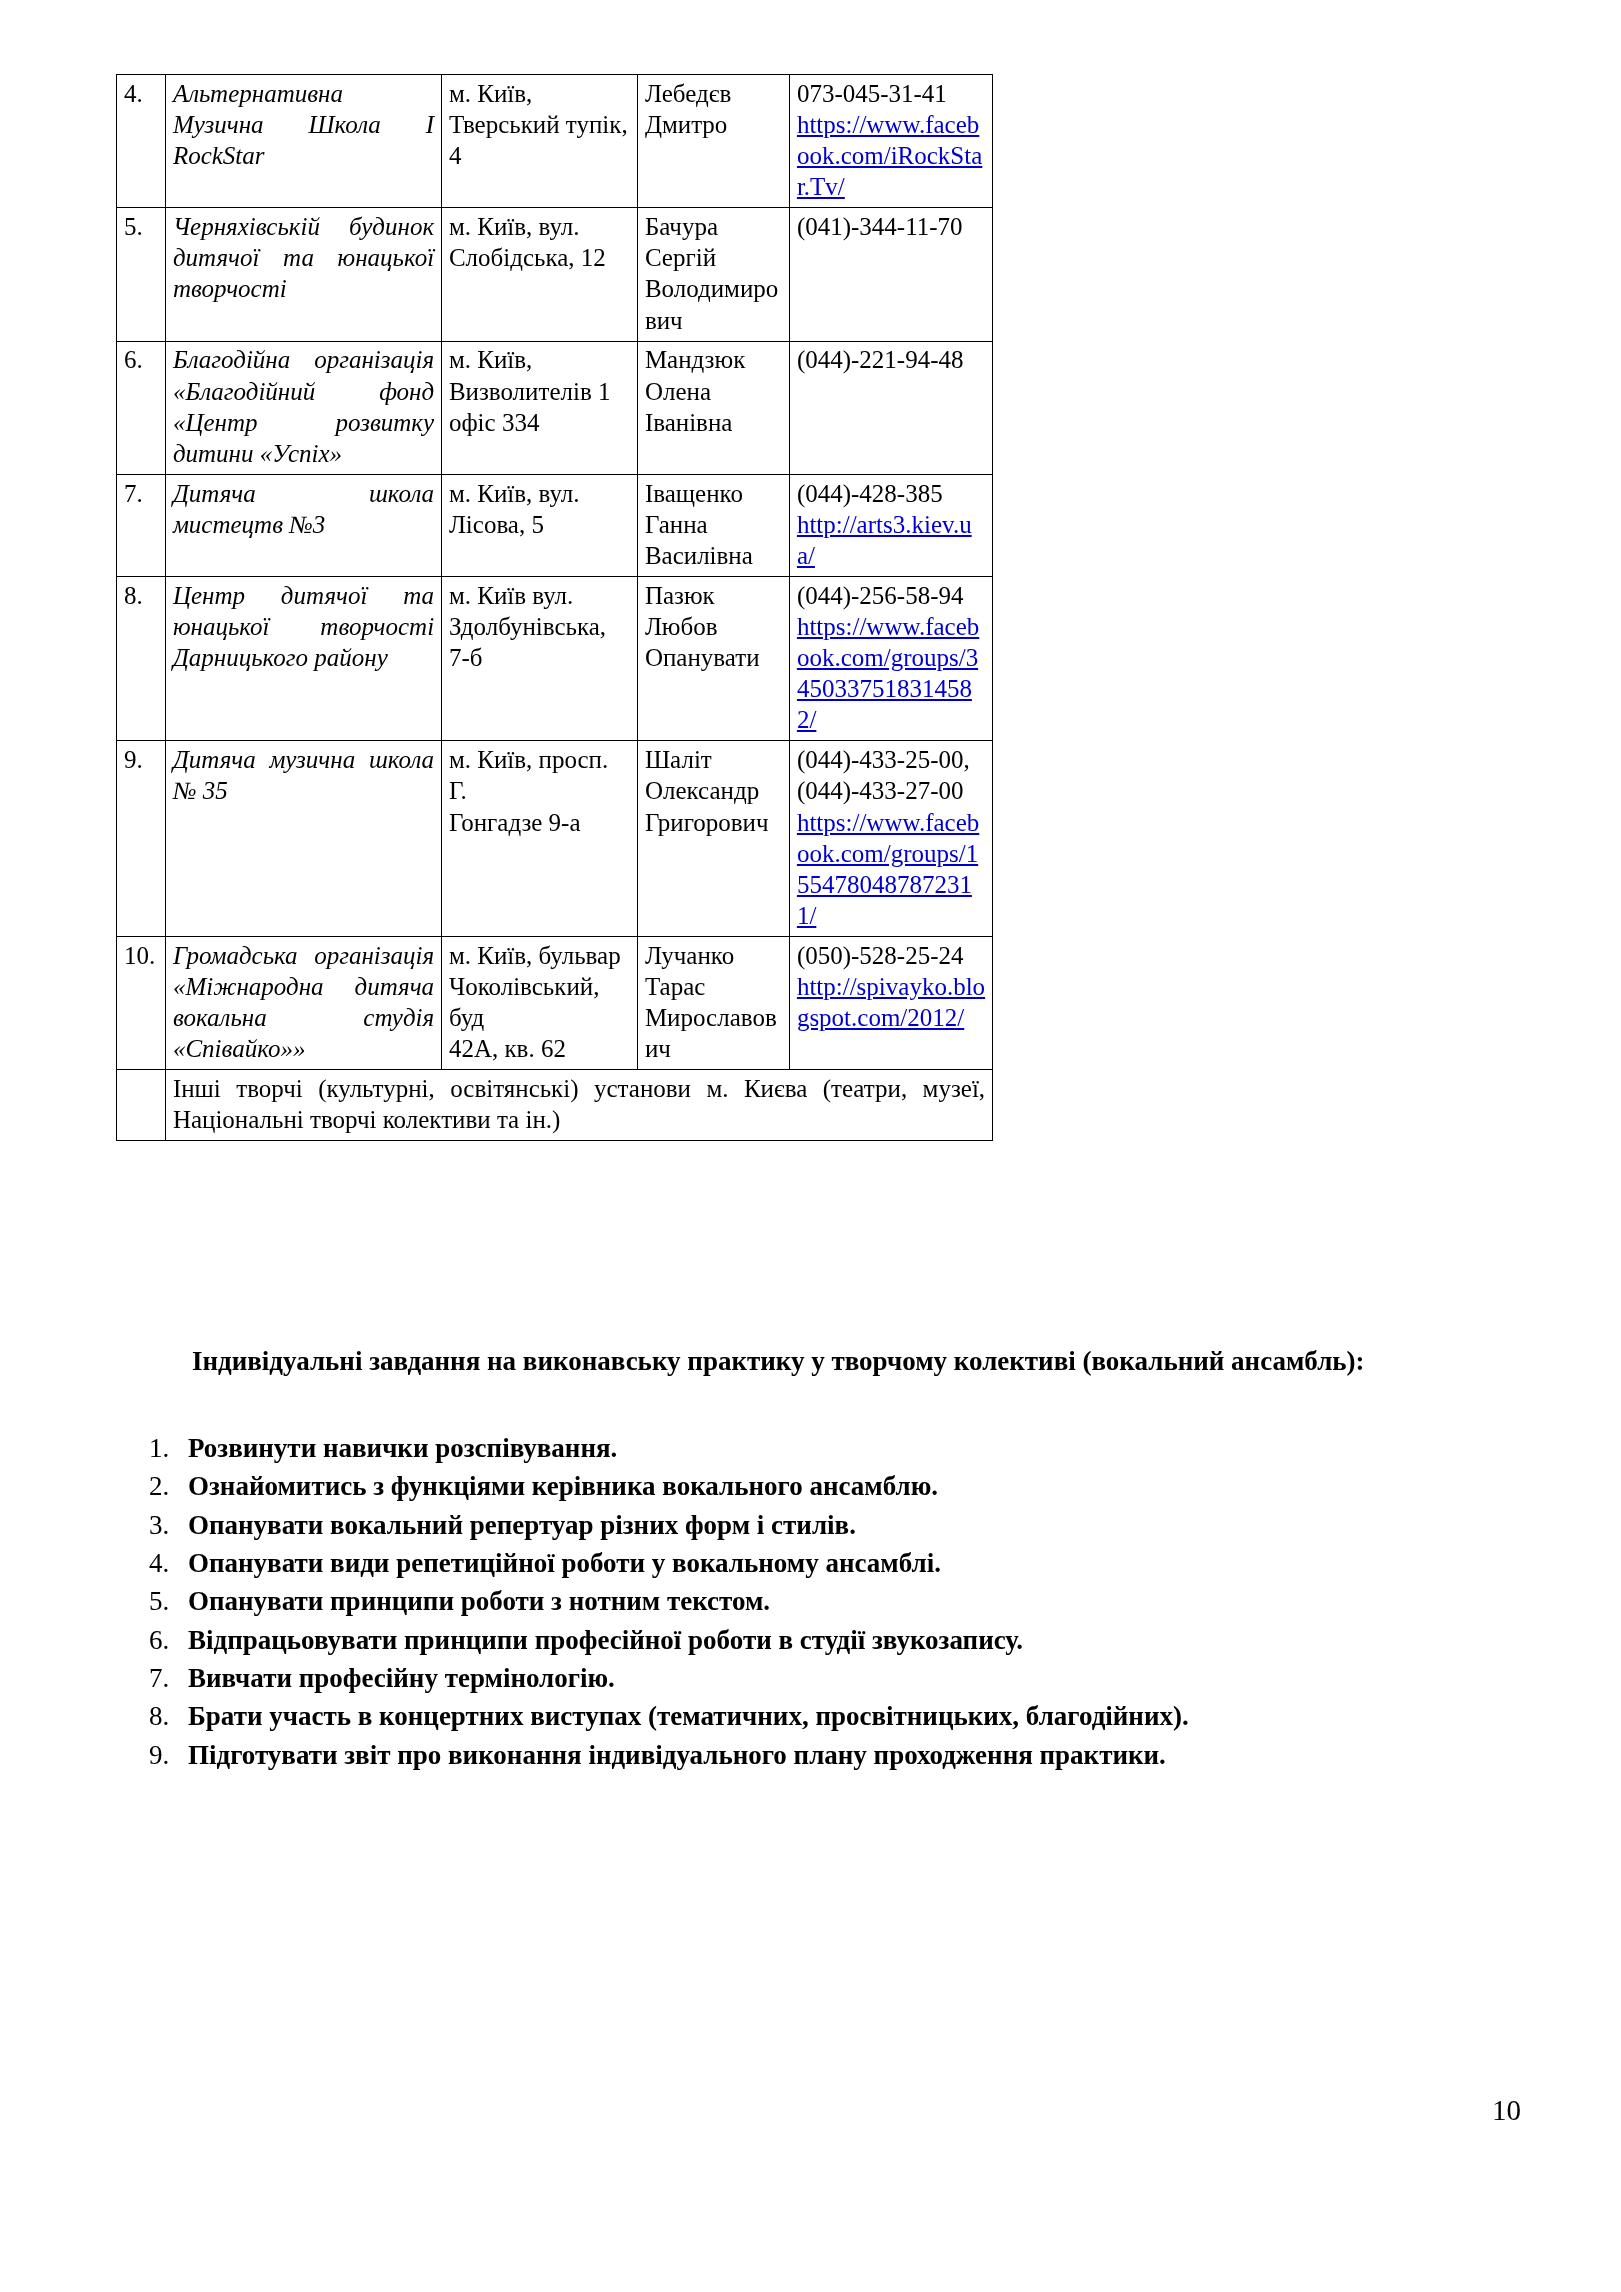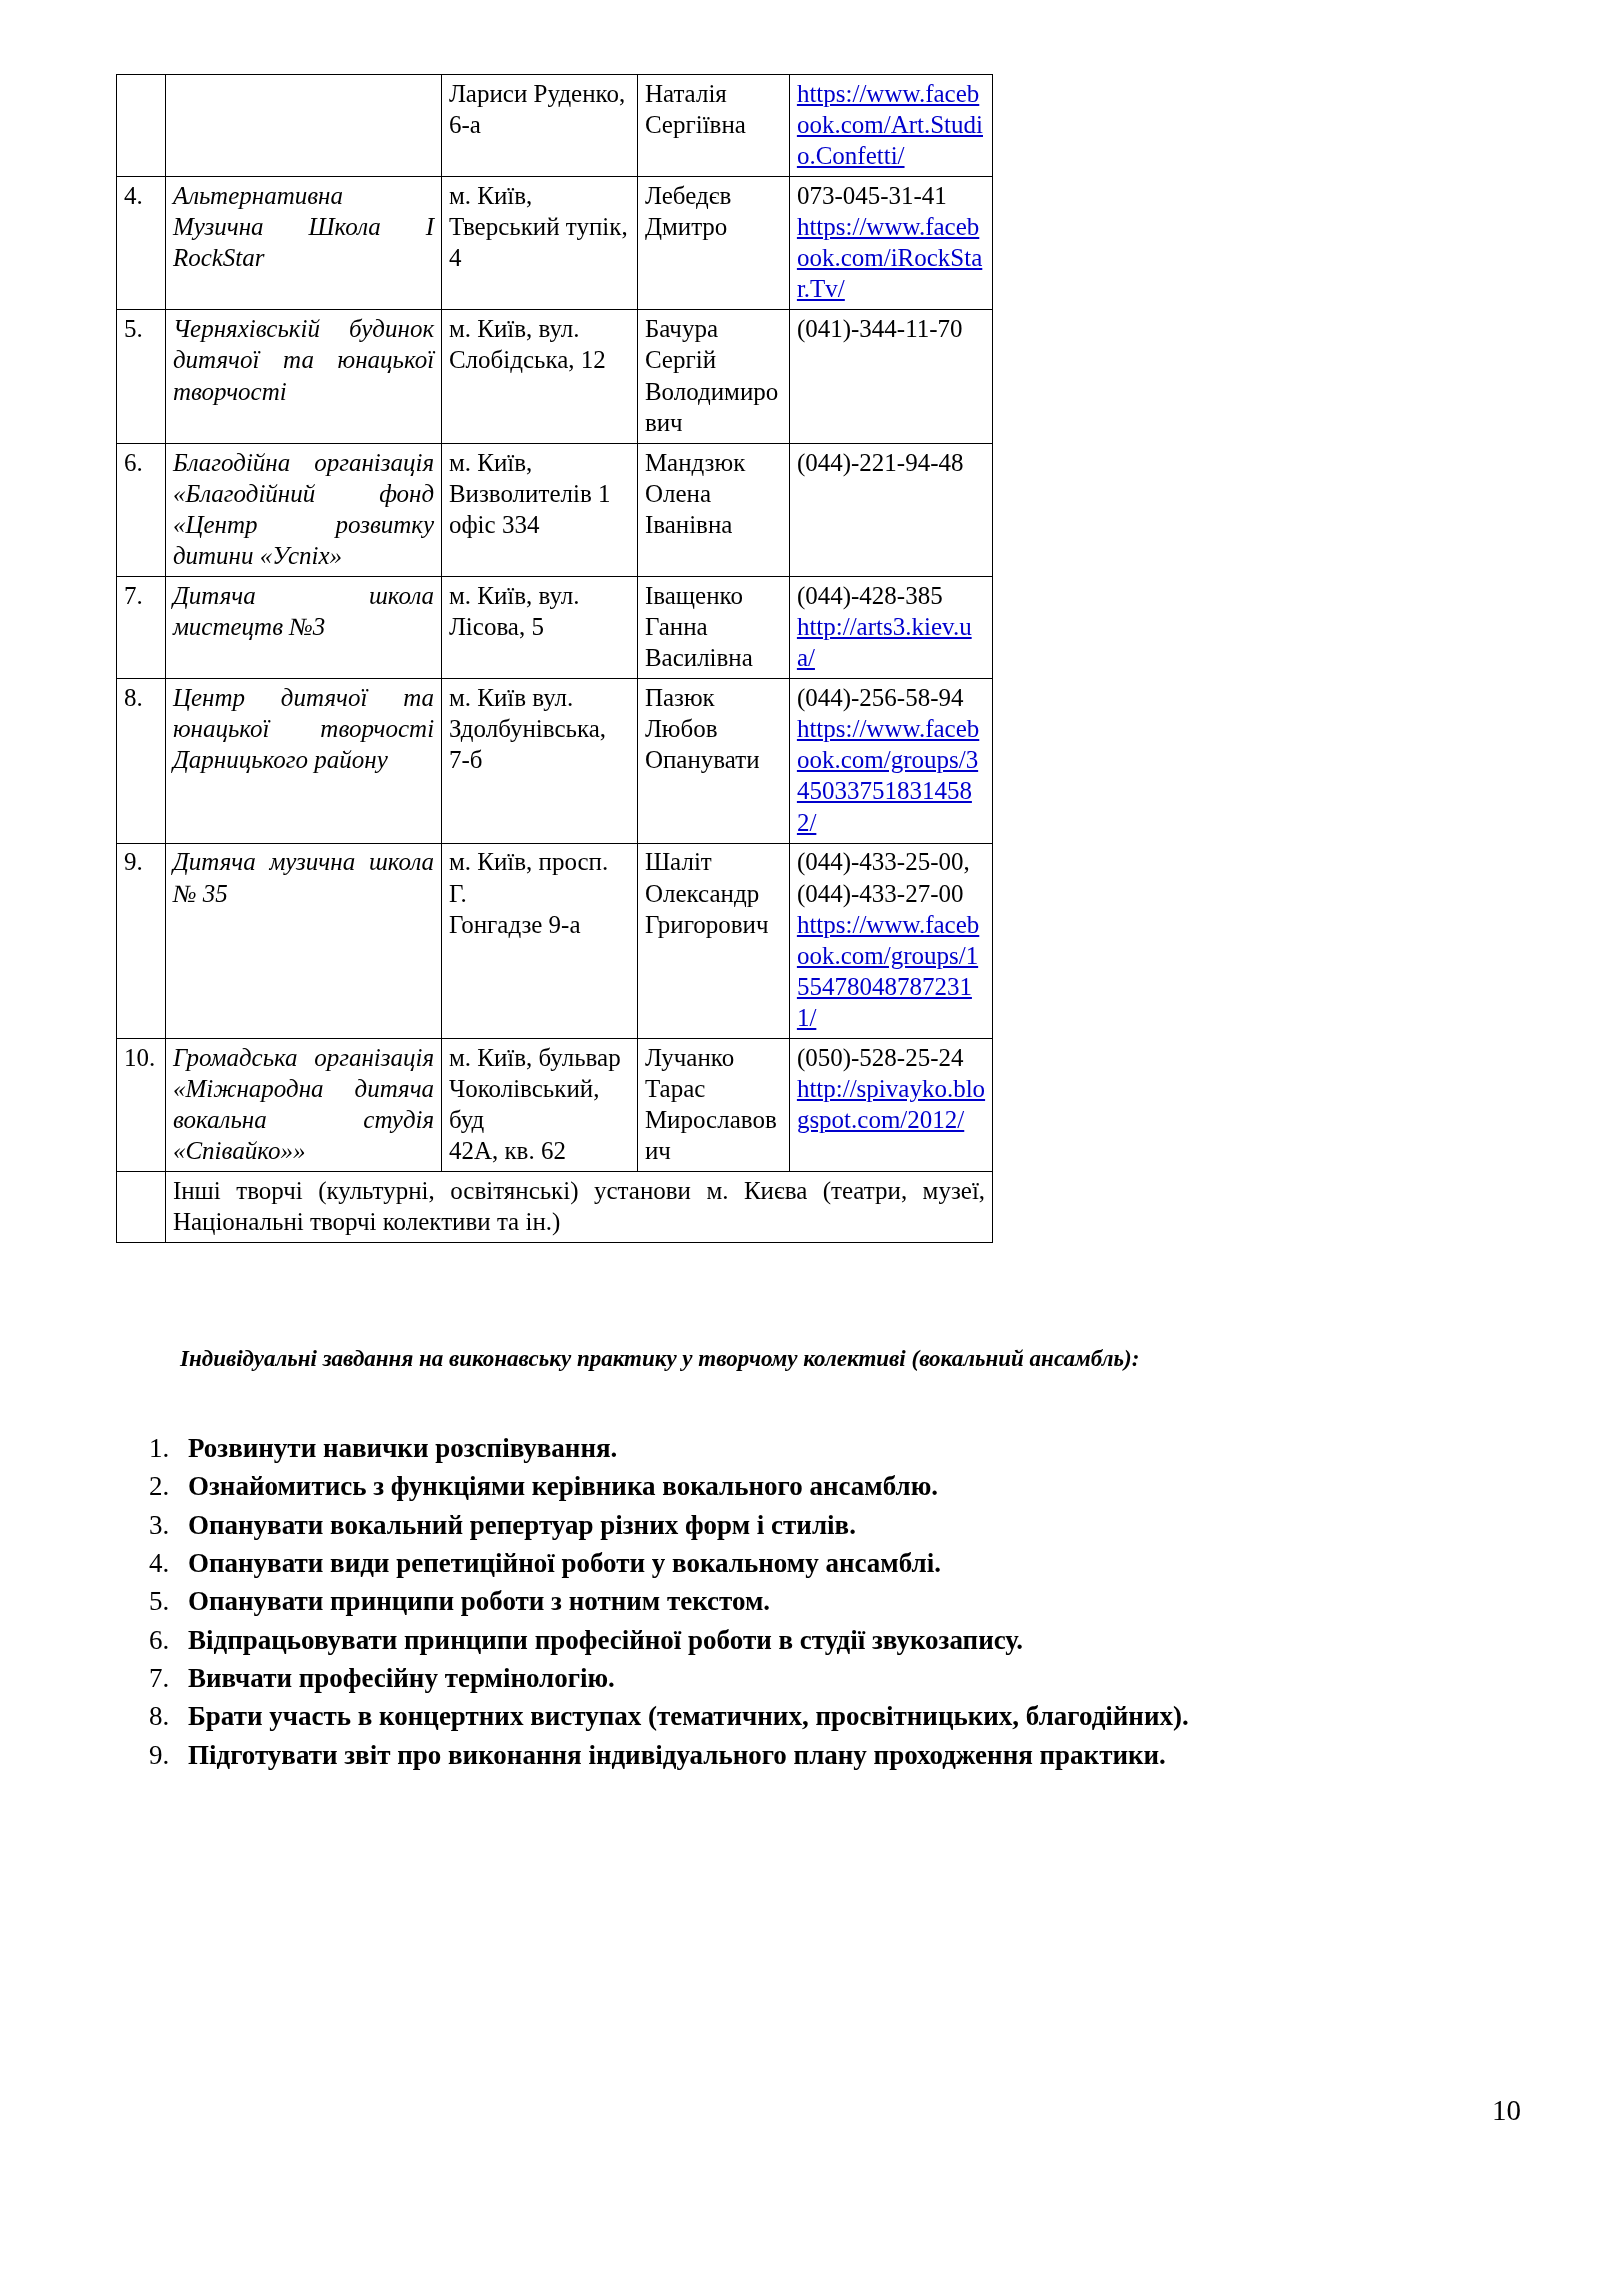--- a/index.html
+++ b/index.html
@@ -62,29 +62,28 @@
   .cont-line { display: block; }
 
   td.merged {
     text-align: justify;
     text-justify: inter-word;
   }
 
   
   .tasks-heading {
     position: absolute;
-    left: 104px;
+    left: 116px;
     top: 1344px;
     width: 1394px;
-    font-size: 23px;
+    font-size: 27px;
     font-weight: bold;
     line-height: 1.32;
     text-align: justify;
     text-justify: inter-word;
-    font-style: italic;
   }
   .tasks-heading .indent { display: inline-block; width: 76px; }
 
   
   ol.tasks {
     position: absolute;
     left: 149px;
     top: 1430px;
     width: 1362px;
     margin: 0;
@@ -127,33 +126,20 @@
   <table class="contacts">
     <colgroup>
       <col class="c-num">
       <col class="c-name">
       <col class="c-addr">
       <col class="c-pers">
       <col class="c-cont">
     </colgroup>
     <tbody id="table-body">
         <tr>
-          <td class="num"></td>
-          <td class="name"></td>
-          <td class="addr">
-            <span class="plain">Лариси Руденко,</span>
-            <span class="plain">6-а</span>
-          </td>
-          <td class="pers">
-            <span class="plain">Наталія</span>
-            <span class="plain">Сергіївна</span>
-          </td>
-          <td class="cont"><a class="link" href="#">https://www.facebook.com/Art.Studio.Confetti/</a></td>
-        </tr>
-        <tr>
           <td class="num">4.</td>
           <td class="name">Альтернативна Музична Школа І RockStar</td>
           <td class="addr">
             <span class="plain">м. Київ,</span>
             <span class="plain">Тверський тупік,</span>
             <span class="plain">4</span>
           </td>
           <td class="pers">
             <span class="plain">Лебедєв</span>
             <span class="plain">Дмитро</span>

